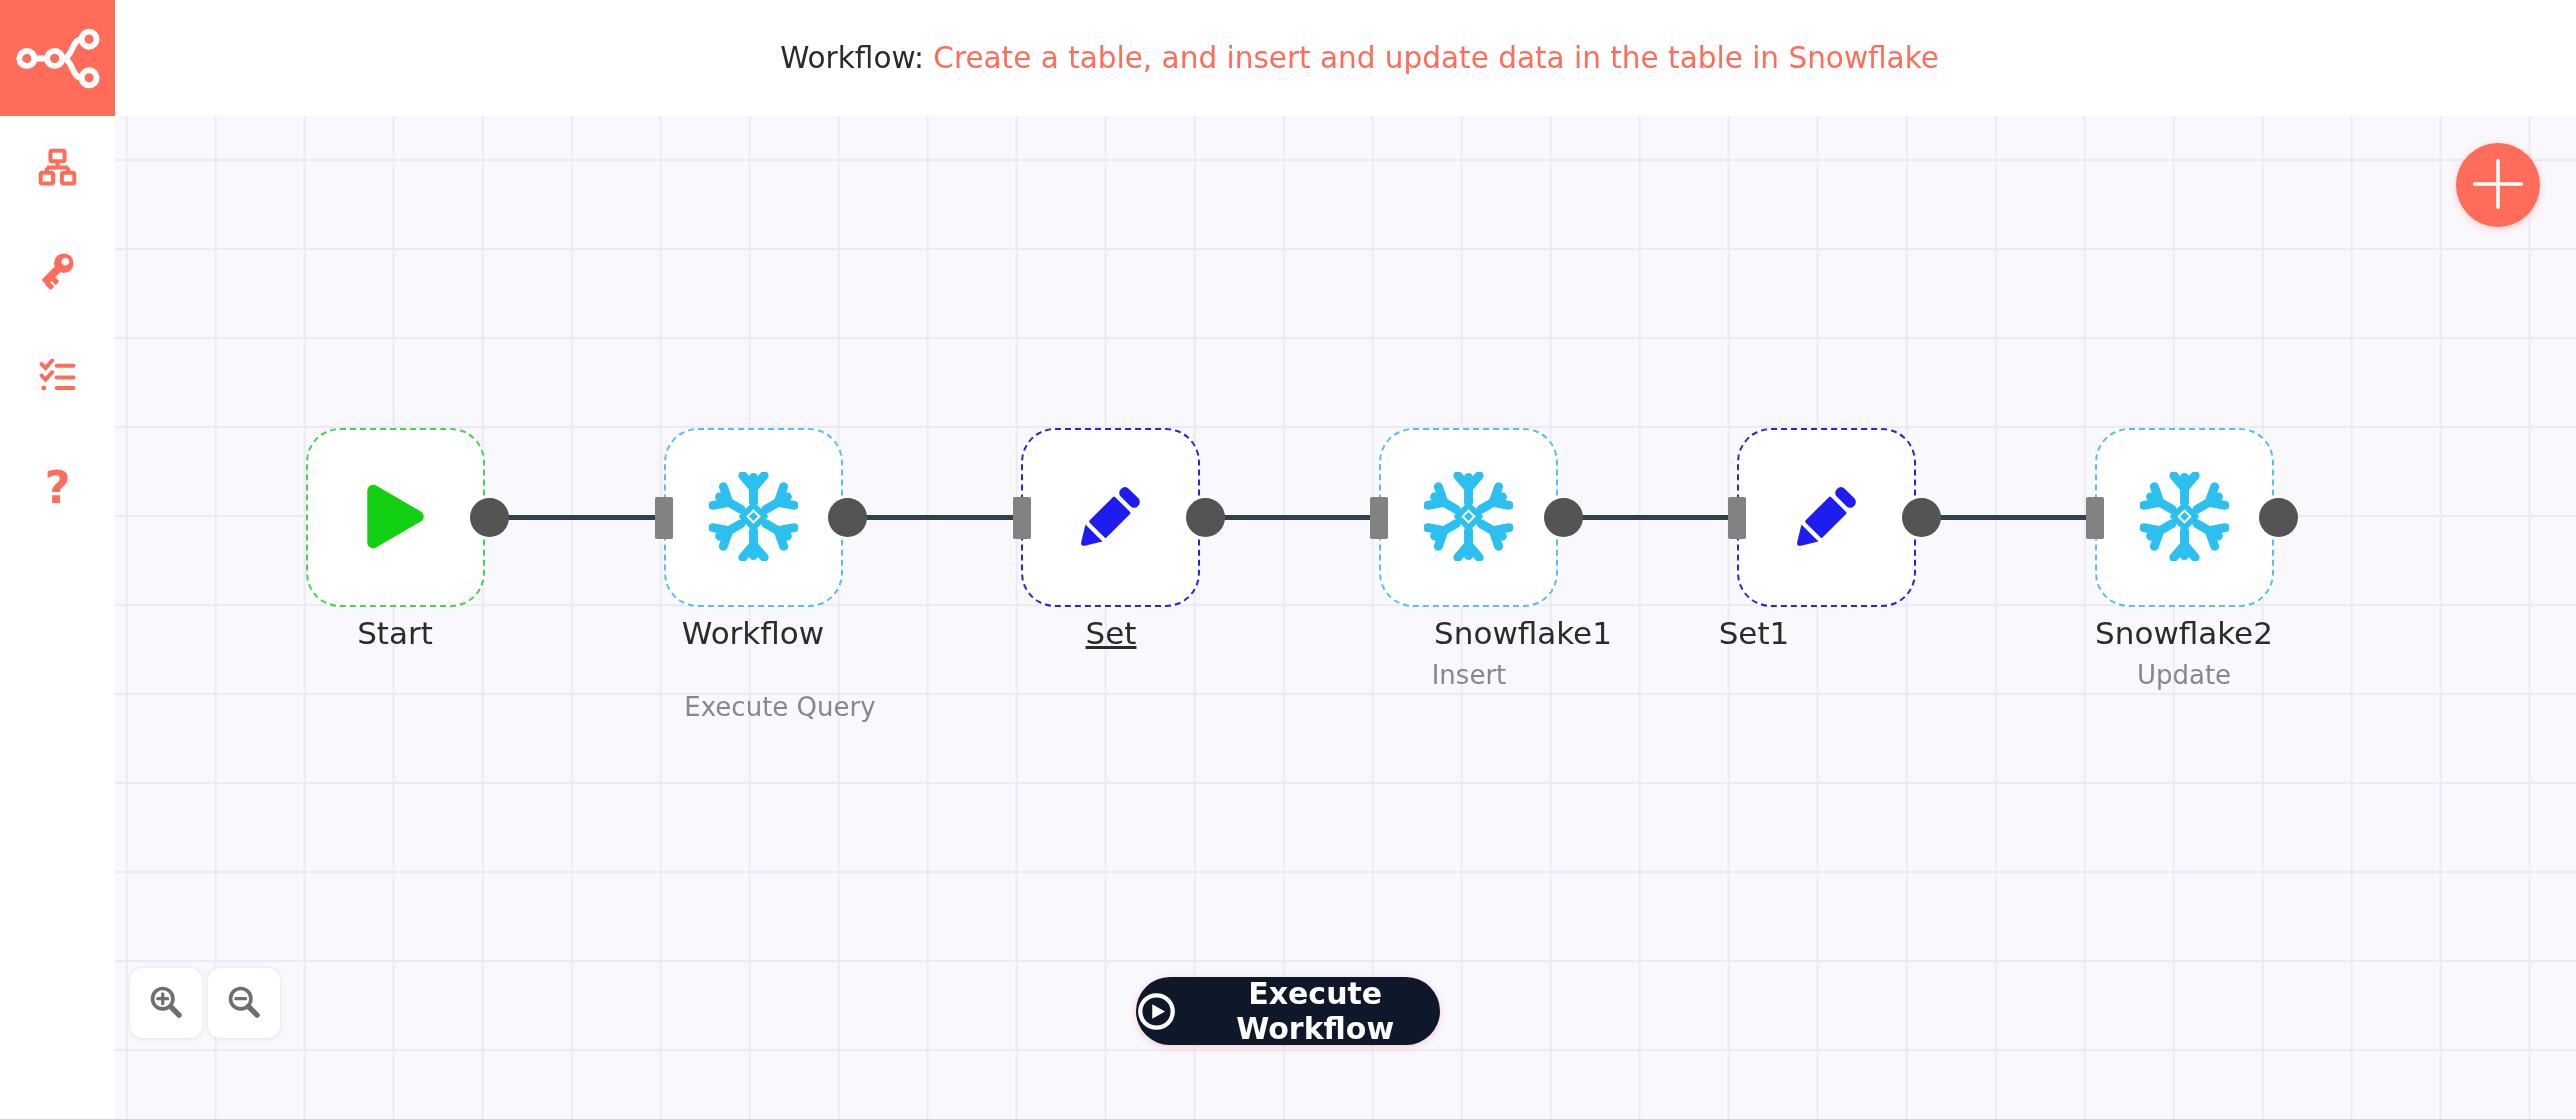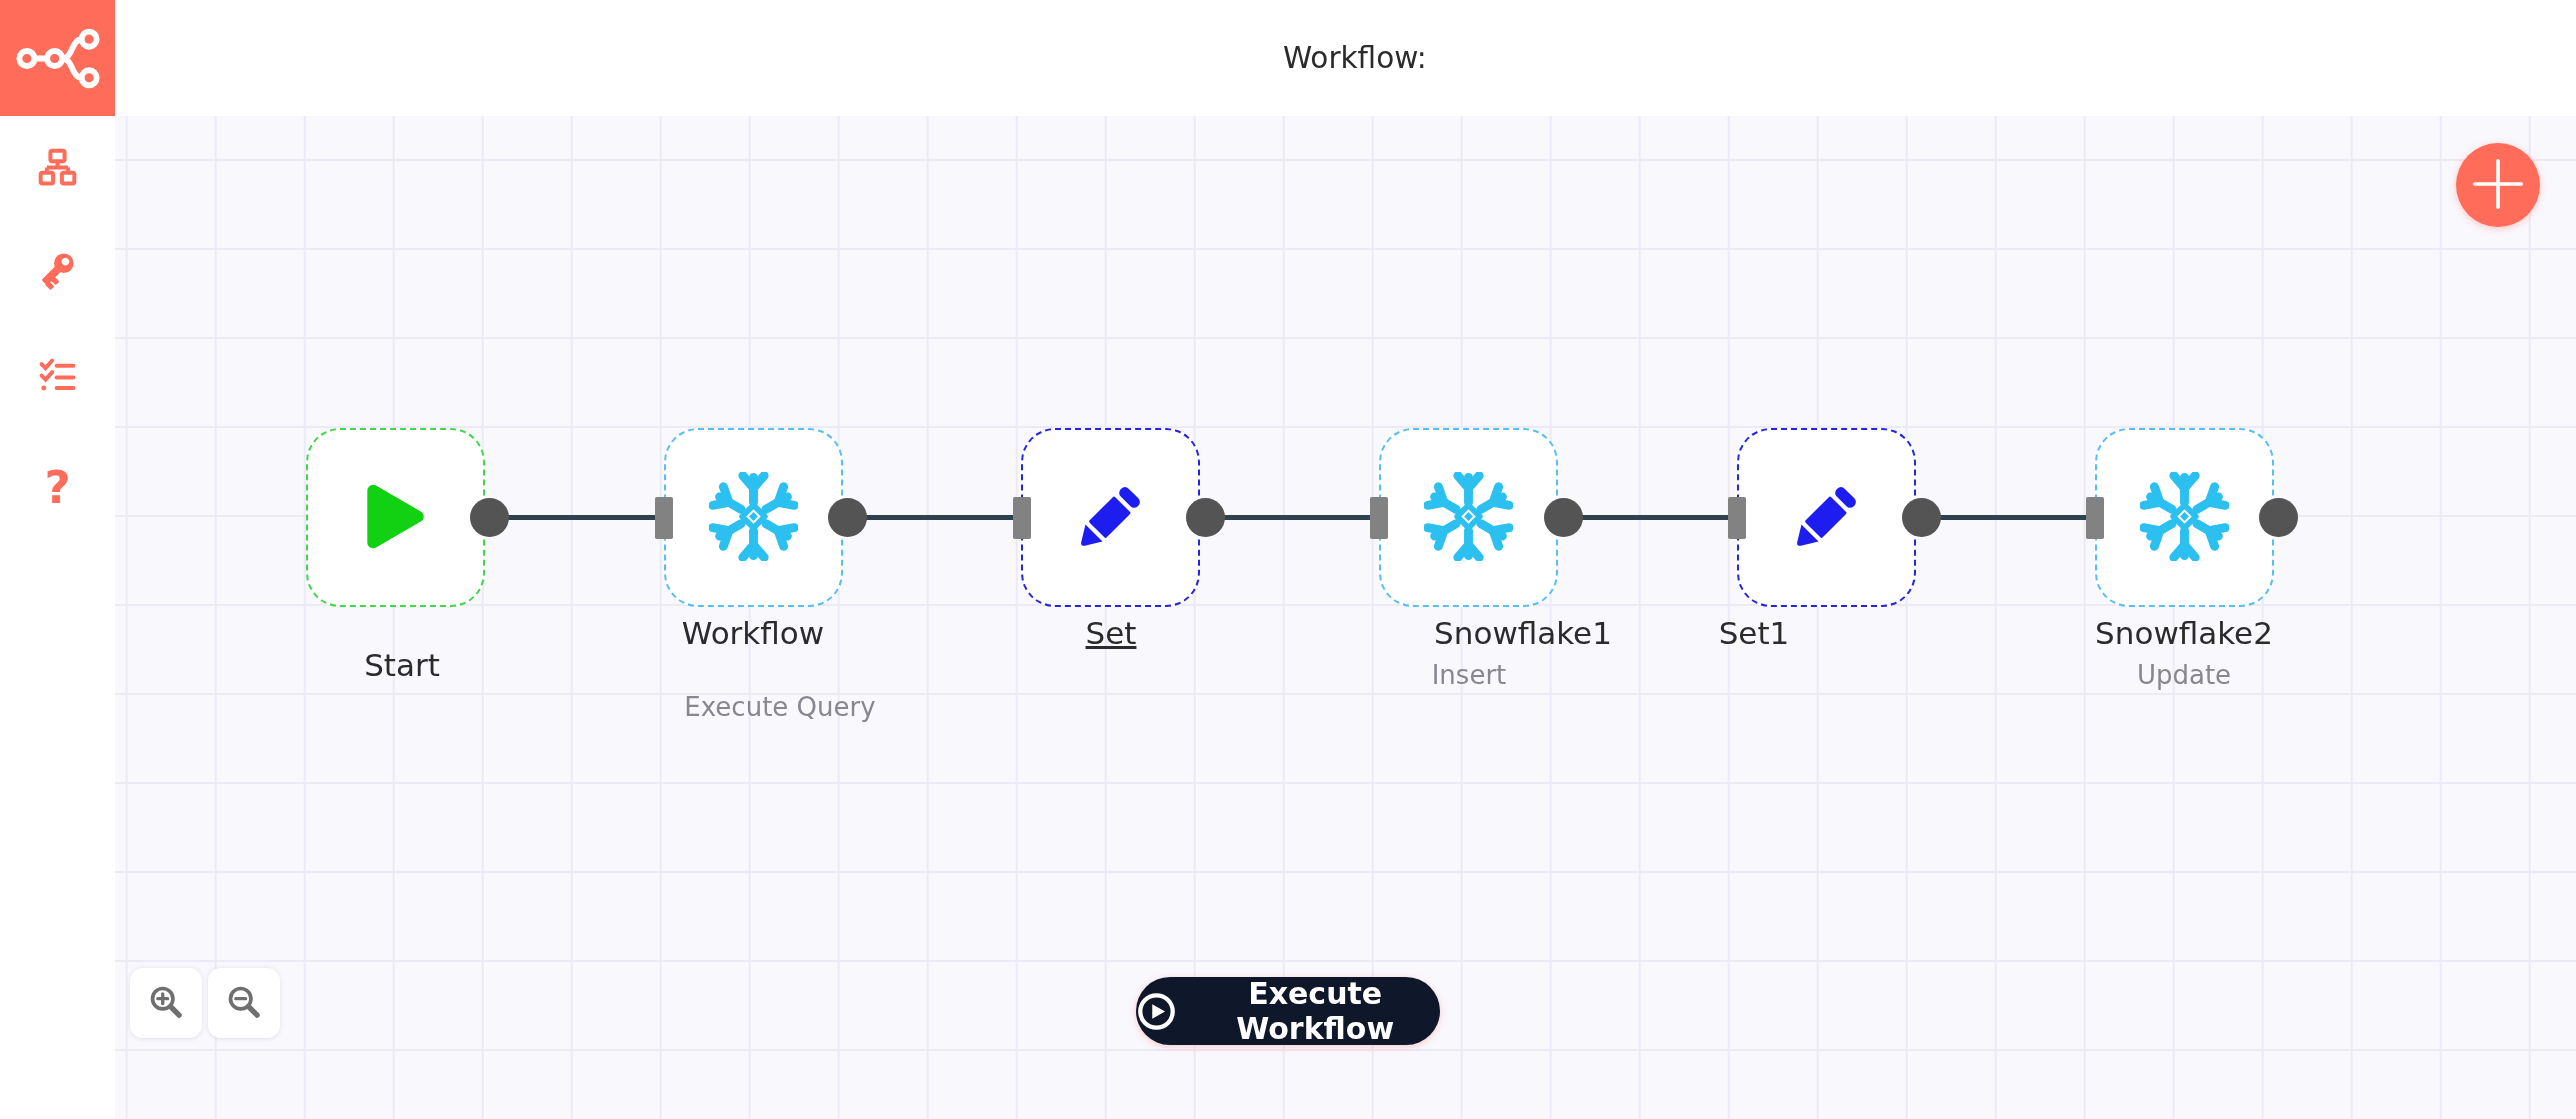--- a/index.html
+++ b/index.html
@@ -148,21 +148,21 @@
 <div class="input-bar" style="left:1728px;"></div>
 <div class="input-bar" style="left:2086px;"></div>
 
 <div class="node start" style="left:306px;">
   <span>
     <svg width="77" height="77" viewBox="0 0 86 86">
         <path d="M18,14 L68,43 L18,72 Z" fill="#12d112" stroke="#12d112" stroke-width="13" stroke-linejoin="round" stroke-linecap="round"></path>
       </svg>
   </span>
 </div>
-<div class="node-label" style="left:268px;margin-top:32px;">Start</div>
+<div class="node-label" style="left:261px;">Start</div>
 
 <div class="node snowflake" style="left:664px;">
   <span>
     <svg width="89" height="89" viewBox="-50 -50 100 100">
       <g stroke="#2bc0ef" stroke-width="10" stroke-linecap="round" stroke-linejoin="round" fill="none">
         <g>
             <line x1="0" y1="-16" x2="0" y2="-44"></line>
             <path d="M-12,-46 L0,-32 L12,-46"></path>
           </g>
         <g transform="rotate(60)">
@@ -288,21 +288,21 @@
         <rect x="-9" y="-9" width="18" height="18" transform="rotate(45)" stroke-width="6.5"></rect>
         <rect x="-3.5" y="-3.5" width="7" height="7" transform="rotate(45)" fill="#2bc0ef" stroke="none"></rect>
       </g>
     </svg>
   </span>
 </div>
 <div class="node-label" style="left:2050px;">Snowflake2</div>
 <div class="node-subtitle" style="left:2050px;">Update</div>
 
 <div class="header">
-  <div class="title"><span>Workflow: </span></div>
+  <div class="title"><span>Workflow: </span><span class="accent">Create a table, and insert and update data in the table in Snowflake</span></div>
 </div>
 
 <div class="sidebar">
   <div class="logo">
     <svg width="84" height="63" viewBox="0 0 100 72">
       <g stroke="#ffffff" stroke-width="7" fill="none" stroke-linecap="round">
         <circle cx="13" cy="36" r="9"></circle>
         <circle cx="46" cy="36" r="9"></circle>
         <circle cx="87" cy="13" r="9"></circle>
         <circle cx="87" cy="59" r="9"></circle>

